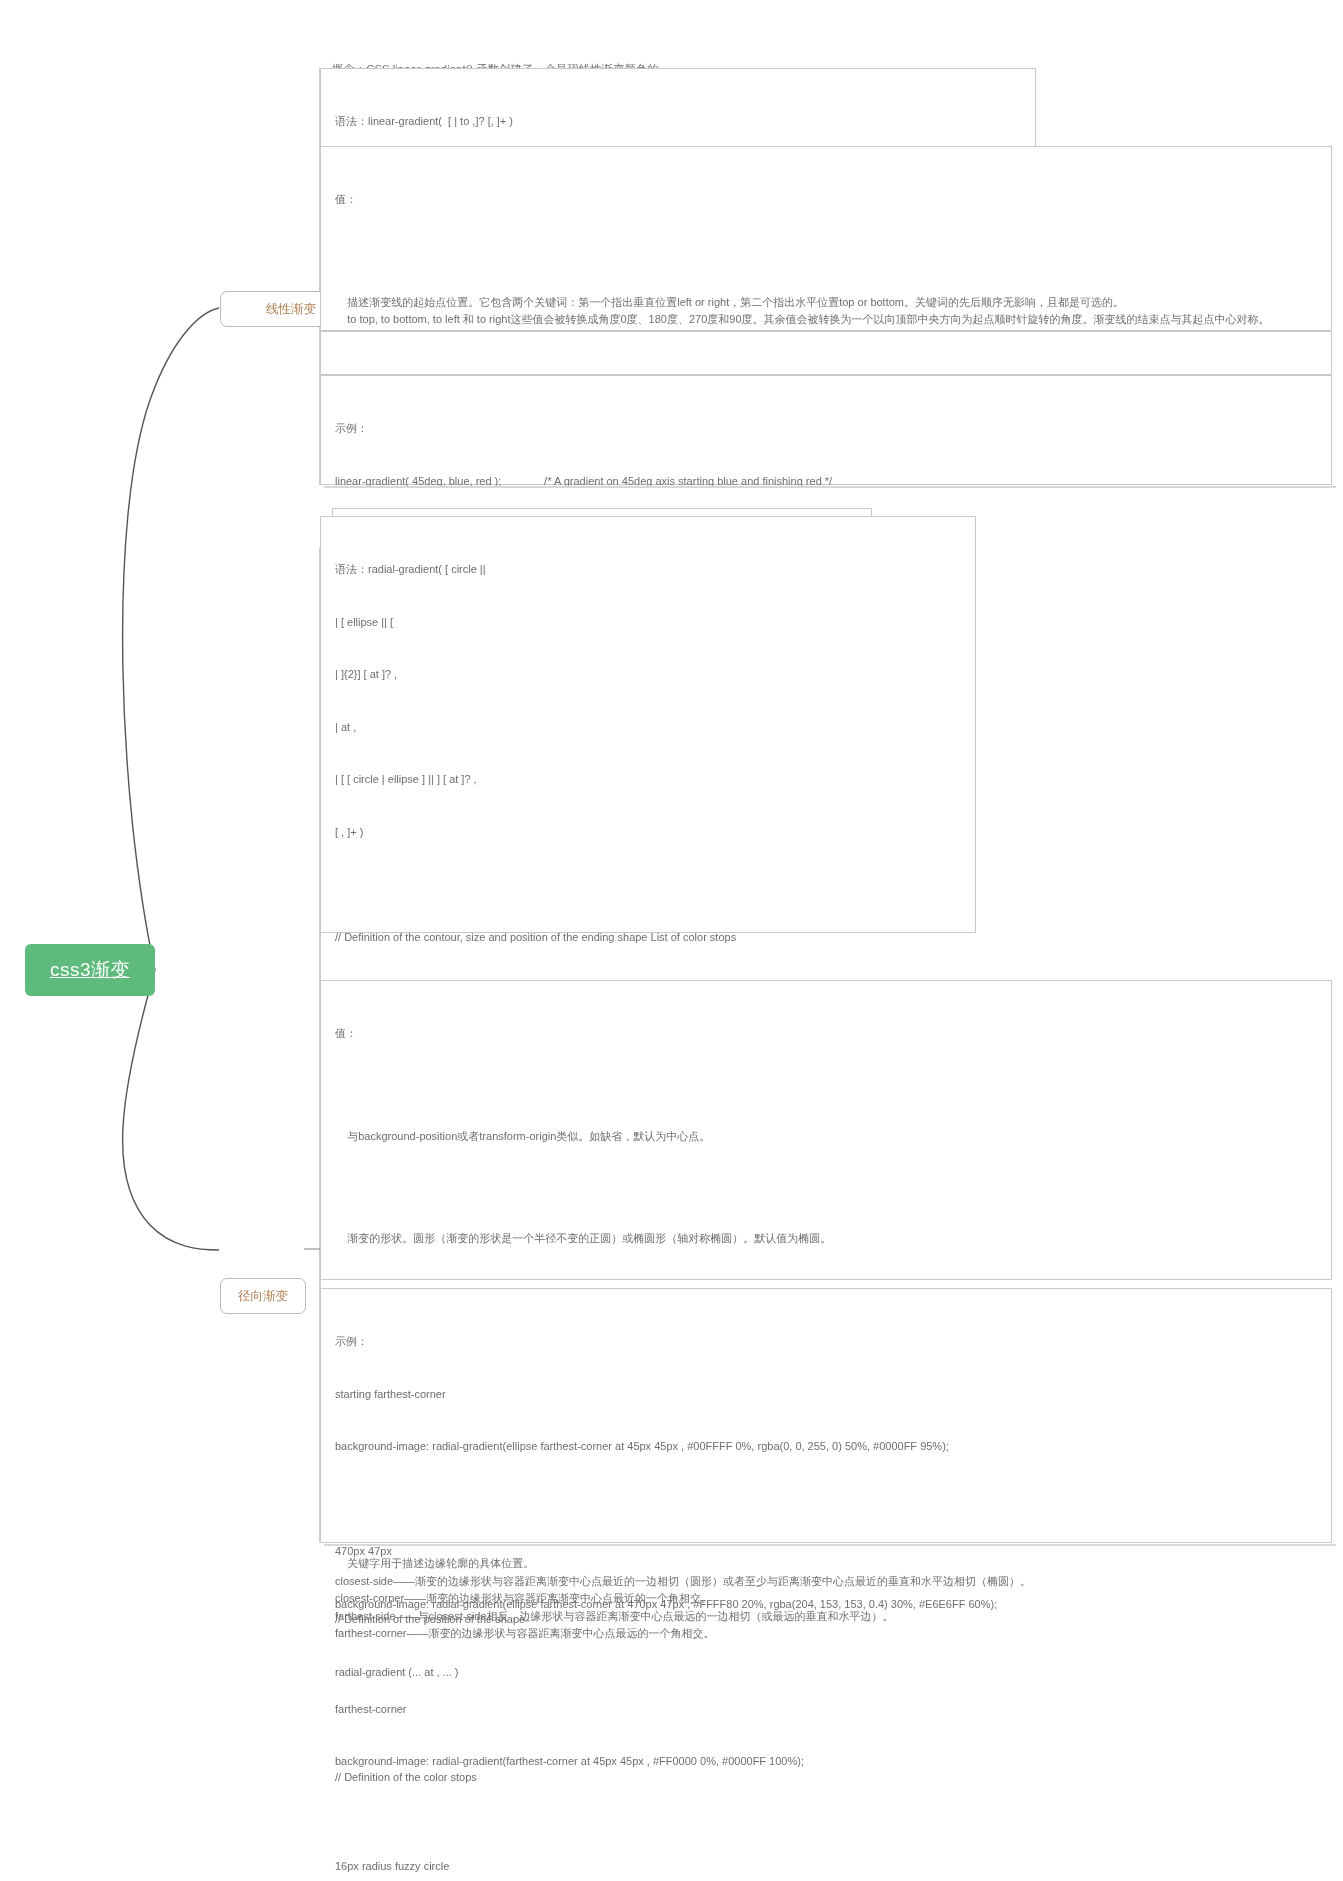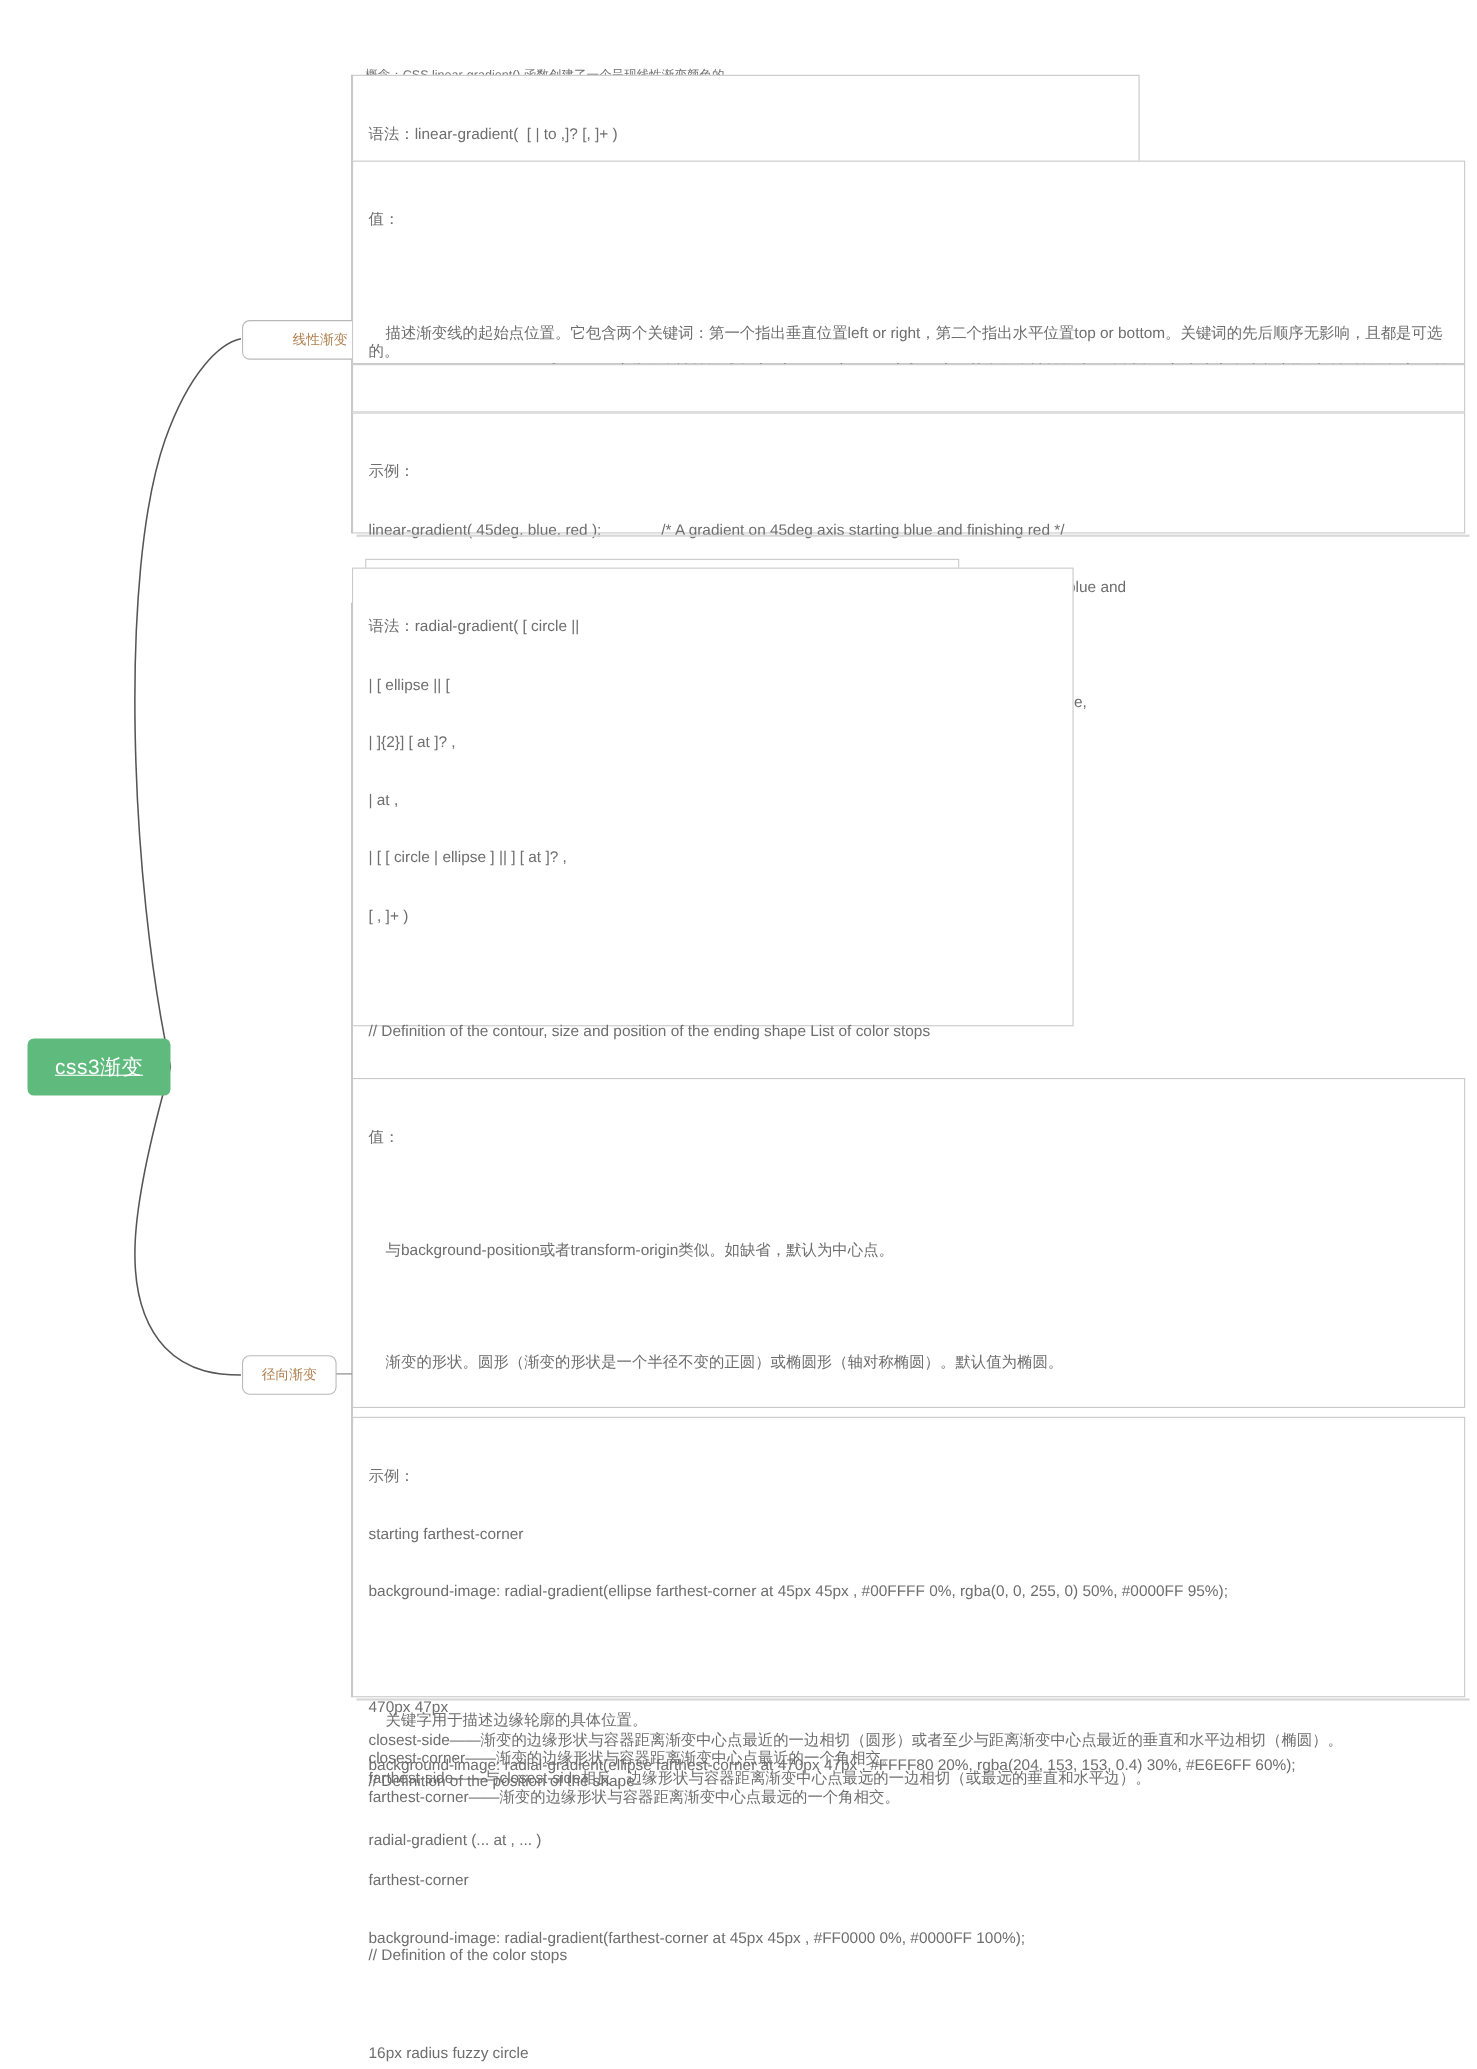--- a/index.html
+++ b/index.html
@@ -53,29 +53,29 @@
     background: #ffffff;
     border: 1px solid #b9b9b9;
     border-radius: 7px;
     color: #b08050;
     font-size: 12.5px;
     display: flex;
     align-items: center;
     justify-content: center;
   }
   #branch-linear { left: 220px; top: 291px; padding-left: 28px; }
-  #branch-radial { left: 220px; top: 1232px; text-align: center; }
+  #branch-radial { left: 220px; top: 1278px; text-align: center; }
 
   
   .box {
     position: absolute;
     background: #ffffff;
     border: 1px solid #c9c9c9;
     box-sizing: border-box;
-    font-size: 14px;
+    font-size: 11px;
     line-height: 17.5px;
     color: #6e6e6e;
     padding: 9px 14px;
     white-space: pre-wrap;
   }
   .box .line { white-space: pre; }
   .box .wrapline { white-space: pre-wrap; }
 
   .concept-box {
     position: absolute;

